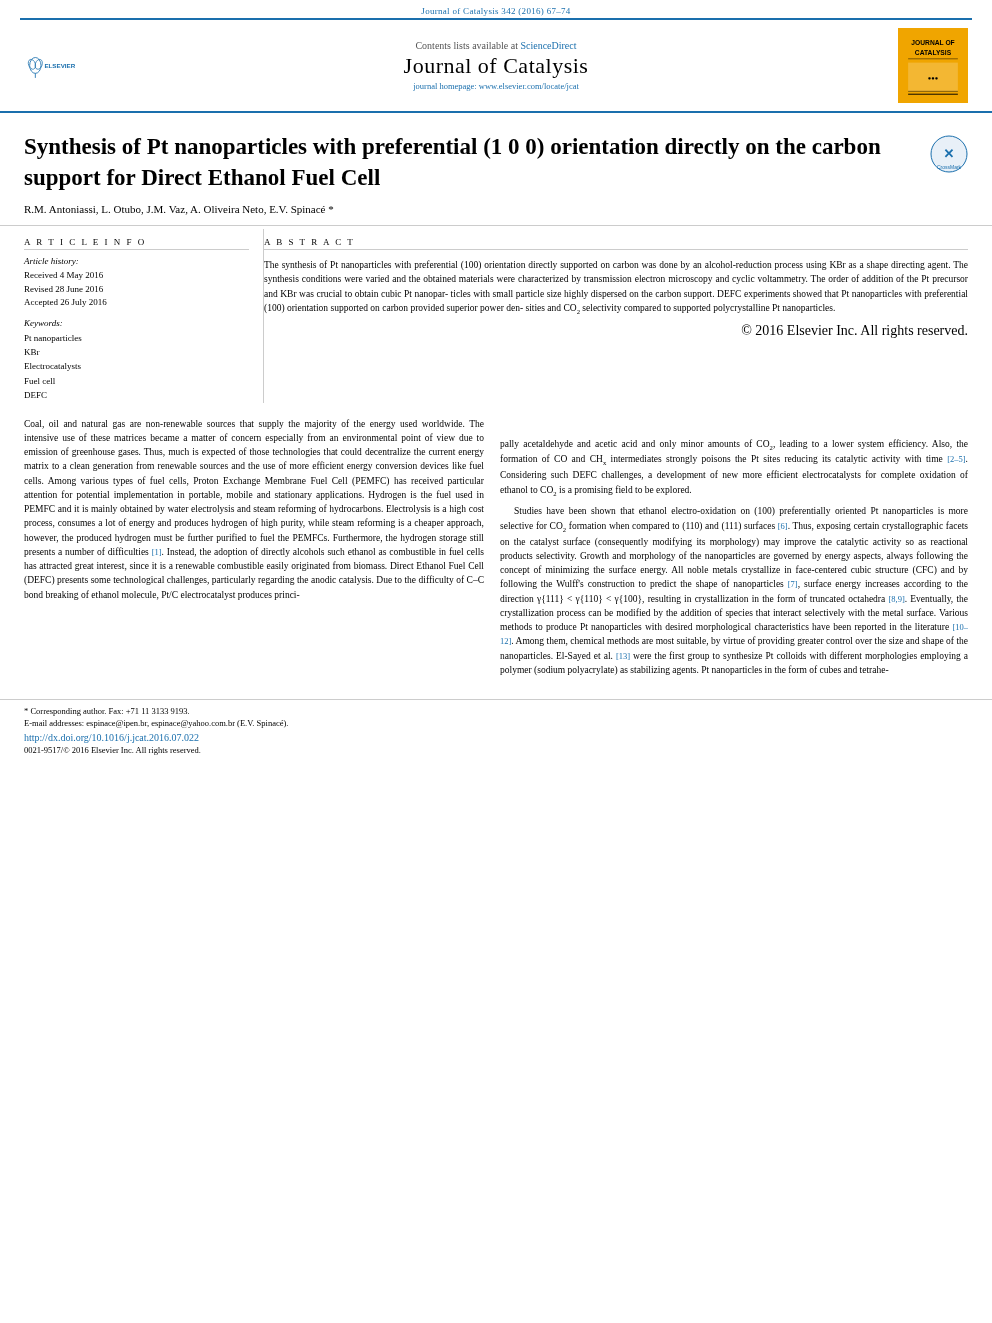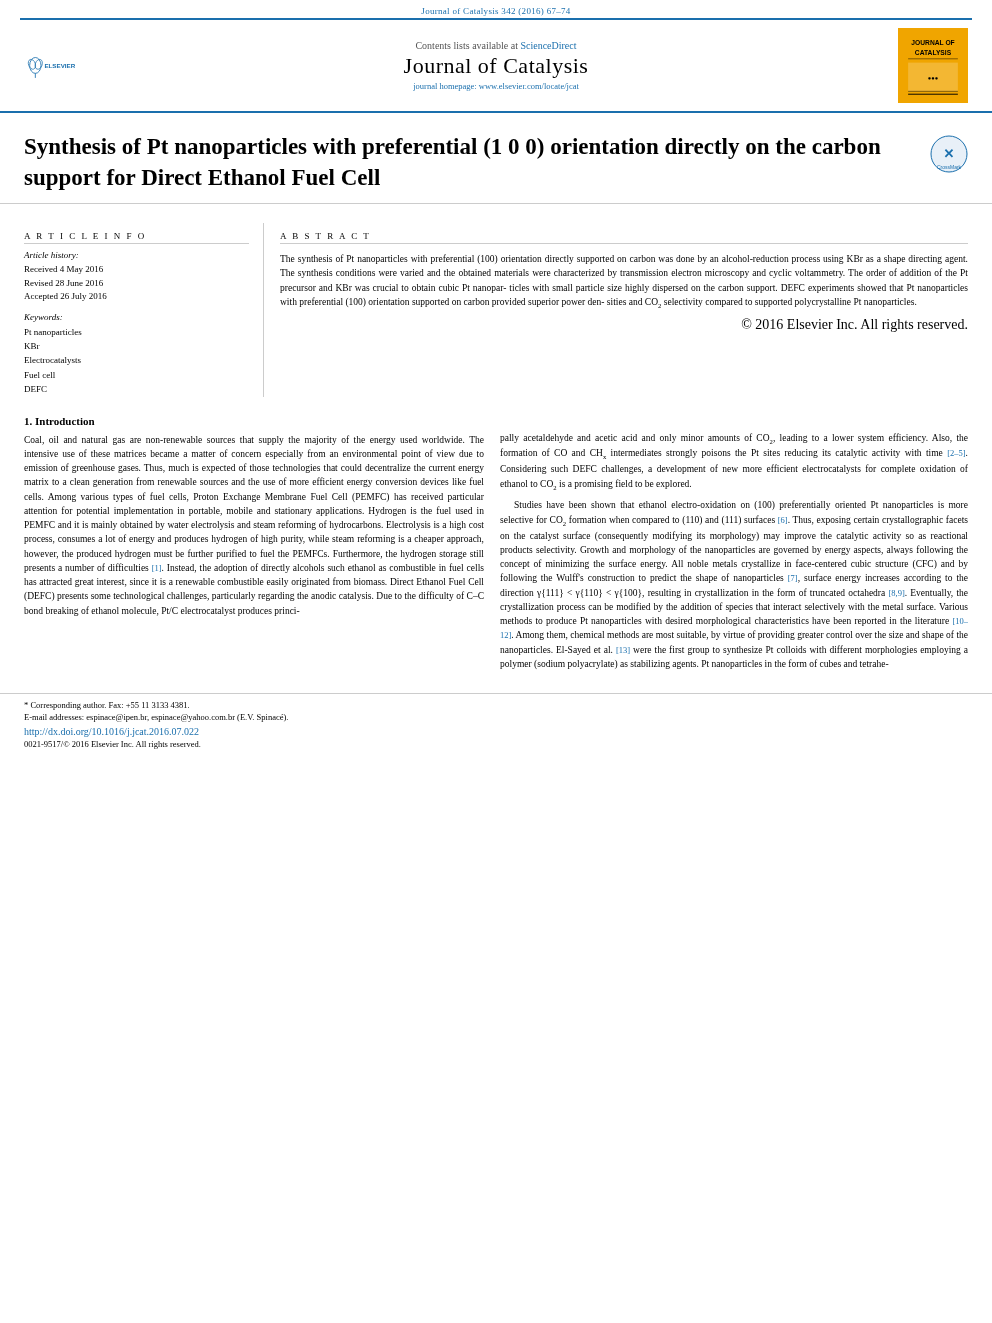--- a/index.html
+++ b/index.html
@@ -118,22 +118,21 @@
       font-size: 9px;
       color: #555;
       font-style: italic;
       margin-top: 3px;
     }
 
     
     .two-col {
       display: flex;
       padding: 0 24px;
-      gap: 16px;
-      margin-top: 19px;
+      margin-top: 3px;
     }
 
     .left-col {
       width: 240px;
       flex-shrink: 0;
       border-right: 1px solid #ccc;
       padding-right: 14px;
     }
 
     .right-col {
@@ -327,20 +326,23 @@
       <span>Synthesis of Pt nanoparticles with preferential (1 0 0) orientation directly on the carbon support for Direct Ethanol Fuel Cell</span>
     </div>
 
     <div style="flex-shrink:0; margin-top:4px;">
       <svg width="38" height="38" viewBox="0 0 38 38">
         <circle cx="19" cy="19" r="18" fill="#e8f0f8" stroke="#1a6fad" stroke-width="1"></circle>
         <text x="19" y="23" text-anchor="middle" font-size="13" font-family="Arial" font-weight="bold" fill="#1a6fad">✕</text>
         <text x="19" y="34" text-anchor="middle" font-size="5" font-family="Arial" fill="#1a6fad">CrossMark</text>
       </svg>
     </div>
+  </div>
+  <div class="authors">
+    <span>R.M. Antoniassi, L. Otubo, J.M. Vaz, A. Oliveira Neto, E.V. Spinacé *</span>
   </div>
 </div>
 
 <div class="two-col">
 
   <div class="left-col">
     <div class="section-label">A R T I C L E   I N F O</div>
     <div class="article-history-label">Article history:</div>
     <div class="history-item">Received 4 May 2016</div>
     <div class="history-item">Revised 28 June 2016</div>
@@ -367,34 +369,33 @@
       Pt nanoparticles with preferential (100) orientation supported on carbon provided superior power den-
       sities and CO<sub>2</sub> selectivity compared to supported polycrystalline Pt nanoparticles.
     </div>
     <div class="copyright">© 2016 Elsevier Inc. All rights reserved.</div>
   </div>
 </div>
 
 <div class="main-body">
 
   <div class="body-left">
-    <div class="section-heading">1. Introduction</div>
     <div class="body-text">
       <p>Coal, oil and natural gas are non-renewable sources that supply the majority of the energy used worldwide. The intensive use of these matrices became a matter of concern especially from an environmental point of view due to emission of greenhouse gases. Thus, much is expected of those technologies that could decentralize the current energy matrix to a clean generation from renewable sources and the use of more efficient energy conversion devices like fuel cells. Among various types of fuel cells, Proton Exchange Membrane Fuel Cell (PEMFC) has received particular attention for potential implementation in portable, mobile and stationary applications. Hydrogen is the fuel used in PEMFC and it is mainly obtained by water electrolysis and steam reforming of hydrocarbons. Electrolysis is a high cost process, consumes a lot of energy and produces hydrogen of high purity, while steam reforming is a cheaper approach, however, the produced hydrogen must be further purified to fuel the PEMFCs. Furthermore, the hydrogen storage still presents a number of difficulties <span class="inline-ref">[1]</span>. Instead, the adoption of directly alcohols such ethanol as combustible in fuel cells has attracted great interest, since it is a renewable combustible easily originated from biomass. Direct Ethanol Fuel Cell (DEFC) presents some technological challenges, particularly regarding the anodic catalysis. Due to the difficulty of C–C bond breaking of ethanol molecule, Pt/C electrocatalyst produces princi-</p>
     </div>
   </div>
 
   <div class="body-right">
     <div class="body-text" style="margin-top:20px;">
       <p>pally acetaldehyde and acetic acid and only minor amounts of CO<sub>2</sub>, leading to a lower system efficiency. Also, the formation of CO and CH<sub>x</sub> intermediates strongly poisons the Pt sites reducing its catalytic activity with time <span class="inline-ref">[2–5]</span>. Considering such DEFC challenges, a development of new more efficient electrocatalysts for complete oxidation of ethanol to CO<sub>2</sub> is a promising field to be explored.</p>
       <p>Studies have been shown that ethanol electro-oxidation on (100) preferentially oriented Pt nanoparticles is more selective for CO<sub>2</sub> formation when compared to (110) and (111) surfaces <span class="inline-ref">[6]</span>. Thus, exposing certain crystallographic facets on the catalyst surface (consequently modifying its morphology) may improve the catalytic activity so as reactional products selectivity. Growth and morphology of the nanoparticles are governed by energy aspects, always following the concept of minimizing the surface energy. All noble metals crystallize in face-centered cubic structure (CFC) and by following the Wulff's construction to predict the shape of nanoparticles <span class="inline-ref">[7]</span>, surface energy increases according to the direction γ{111} &lt; γ{110} &lt; γ{100}, resulting in crystallization in the form of truncated octahedra <span class="inline-ref">[8,9]</span>. Eventually, the crystallization process can be modified by the addition of species that interact selectively with the metal surface. Various methods to produce Pt nanoparticles with desired morphological characteristics have been reported in the literature <span class="inline-ref">[10–12]</span>. Among them, chemical methods are most suitable, by virtue of providing greater control over the size and shape of the nanoparticles. El-Sayed et al. <span class="inline-ref">[13]</span> were the first group to synthesize Pt colloids with different morphologies employing a polymer (sodium polyacrylate) as stabilizing agents. Pt nanoparticles in the form of cubes and tetrahe-</p>
     </div>
   </div>
 </div>
 
 <div class="footer">
-  <div class="footer-note">* Corresponding author. Fax: +55 11 3133 4381.</div>
+  <div class="footer-note">* Corresponding author. Fax: +71 11 3133 9193.</div>
   <div class="footer-note">E-mail addresses: espinace@ipen.br, espinace@yahoo.com.br (E.V. Spinacé).</div>
   <div class="footer-doi">
     <span>http://dx.doi.org/10.1016/j.jcat.2016.07.022</span>
   </div>
   <div class="footer-copyright">0021-9517/© 2016 Elsevier Inc. All rights reserved.</div>
 </div>
 
 </body></html>

